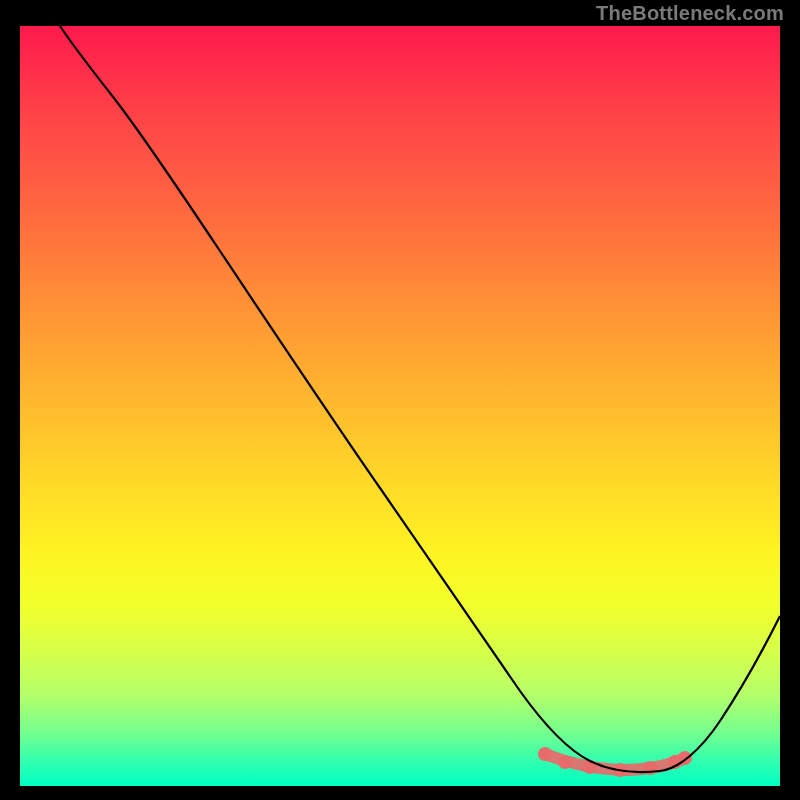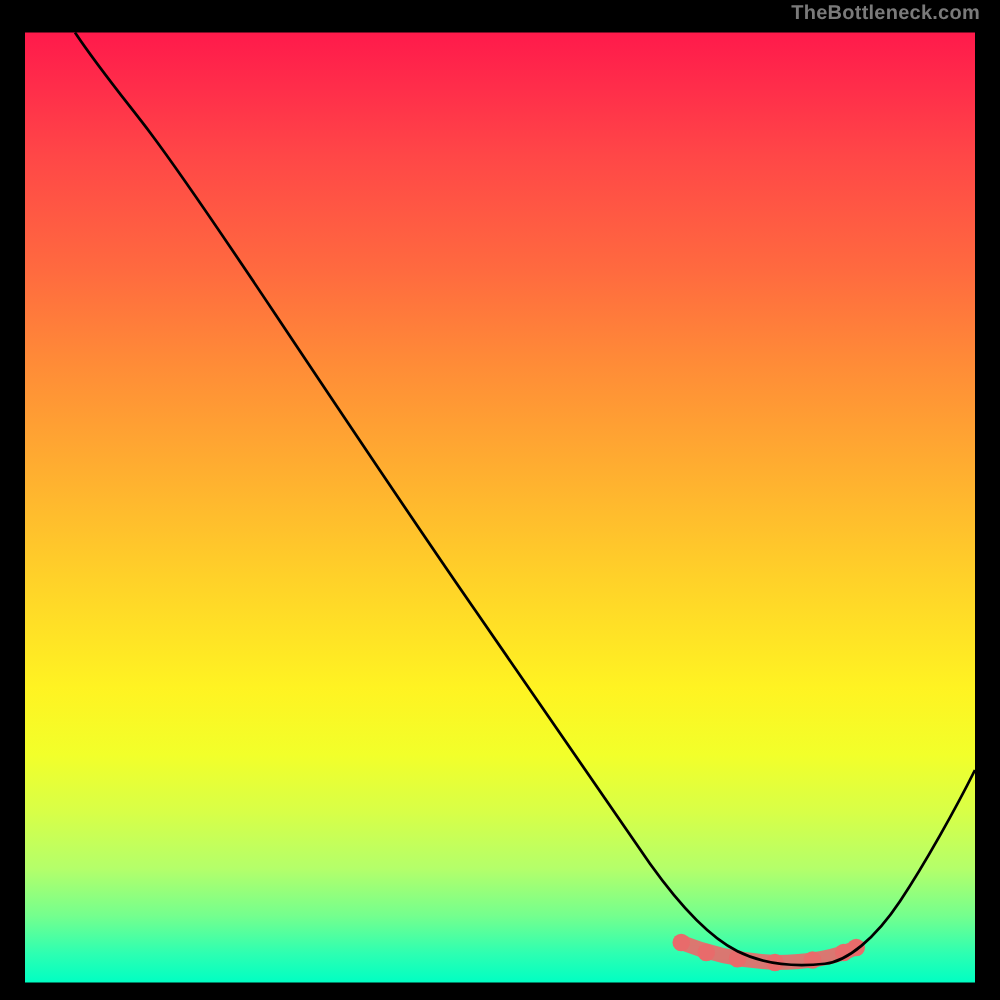--- a/index.html
+++ b/index.html
@@ -40,21 +40,21 @@
       #74ff8e 93%,
       #2cffb2 97%,
       #00ffc3 100%
     );
   }
   .watermark {
     position: absolute;
     top: 2px;
     right: 16px;
     color: #7a7a7a;
-    font-size: 16px;
+    font-size: 20px;
     font-weight: 600;
     letter-spacing: 0.2px;
   }
   svg.curve {
     position: absolute;
     left: 0;
     top: 0;
     width: 760px;
     height: 760px;
     overflow: visible;

